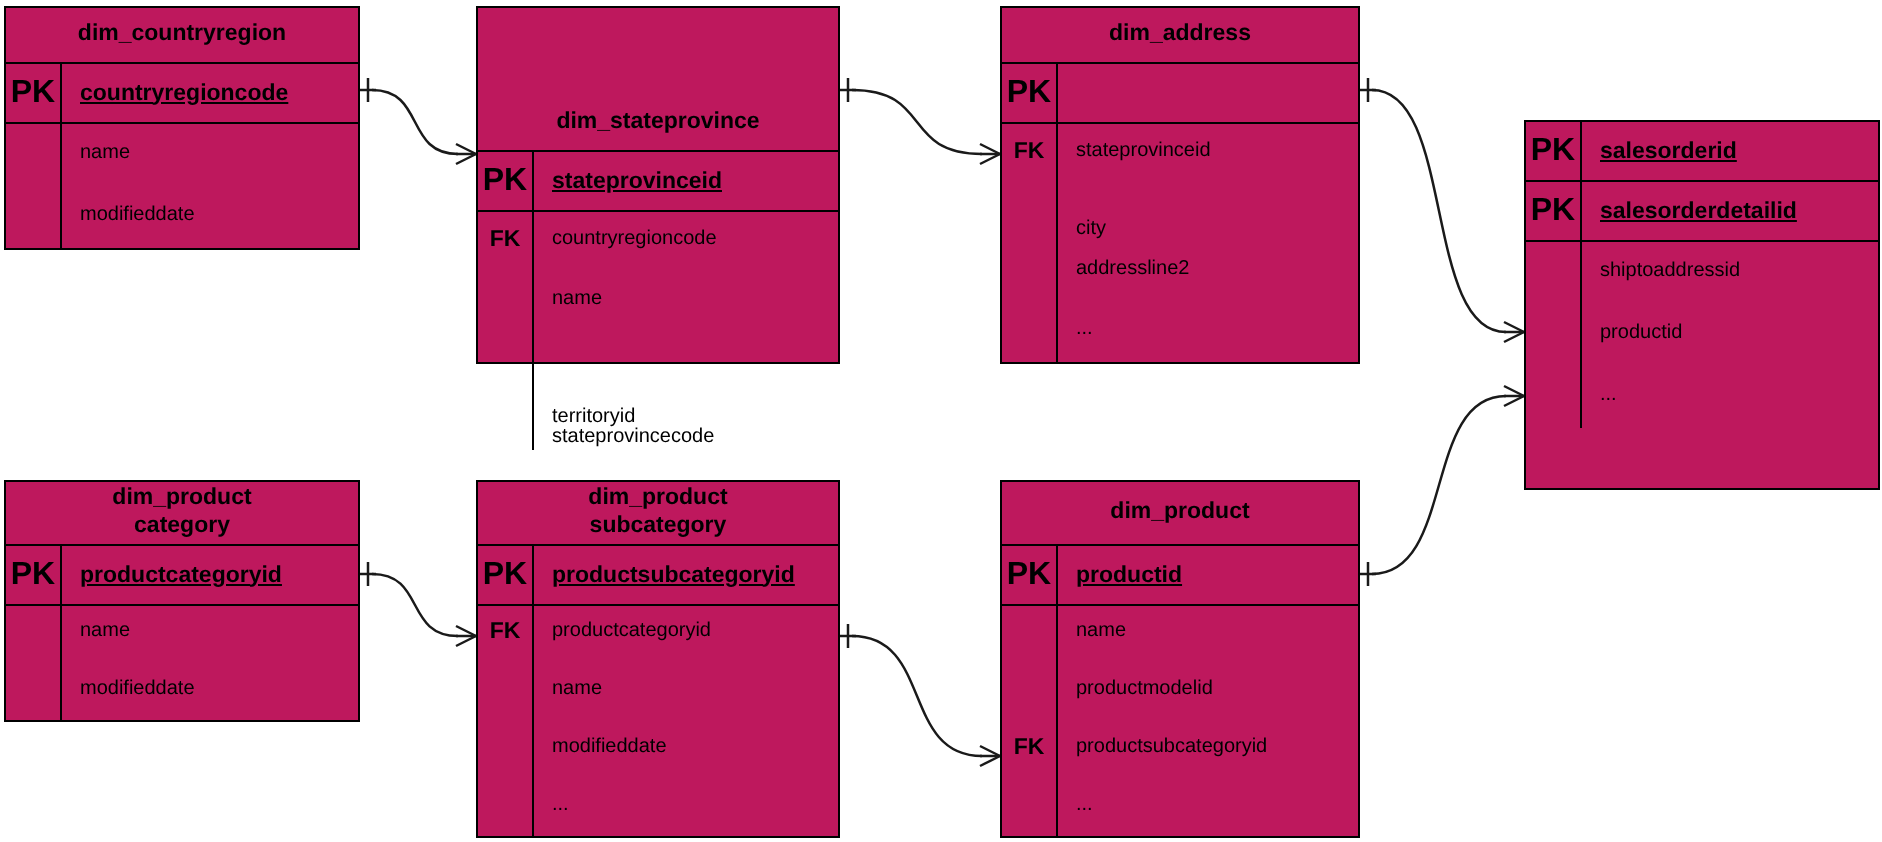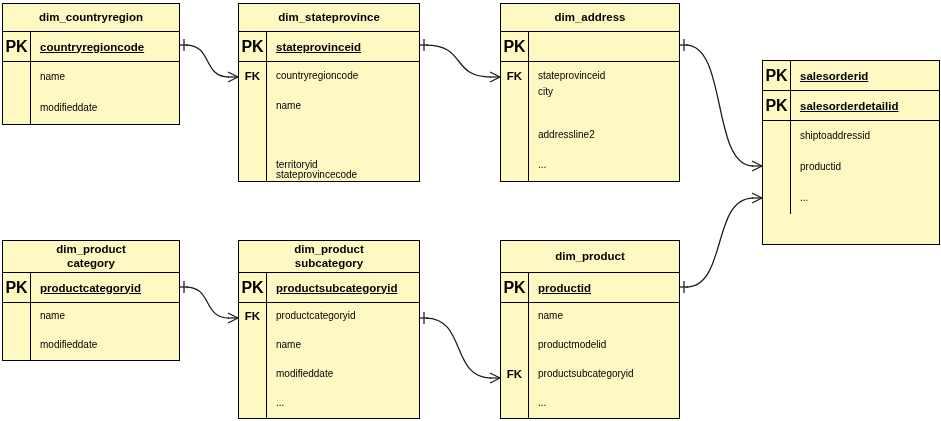--- a/index.html
+++ b/index.html
@@ -28,21 +28,21 @@
     top: 0;
     width: 941px;
     height: 421px;
     overflow: visible;
     pointer-events: none;
   }
   .entity {
     position: absolute;
     box-sizing: border-box;
     border: 1.3px solid #000000;
-    background: #fef9c3;
+    background: #be185d;
   }
   .ent-title {
     box-sizing: border-box;
     border-bottom: 1.3px solid #000000;
     text-align: center;
     font-weight: bold;
     font-size: 11.5px;
     line-height: 13.5px;
     display: flex;
     align-items: center;
@@ -181,21 +181,21 @@
         </div>
         <div class="body-block" style="height: 62px;">
           <div class="body-keycol"></div>
           <div class="body-attrcol">
             <div class="attr" style="top: 8.5px;">name</div>
             <div class="attr" style="top: 39.5px;">modifieddate</div>
           </div>
         </div>
       </div>
       <div class="entity" style="left: 238px; top: 3px; width: 182px; height: 179px;">
-        <div class="ent-title" style="height: 28px;">
+        <div class="ent-title" style="height: 28px; margin-top: 44px;">
           <span class="tline">dim_stateprovince</span>
         </div>
         <div class="row sep" style="height: 30px;">
           <div class="keycell">PK</div>
           <div class="attrcell pk">stateprovinceid</div>
         </div>
         <div class="body-block" style="height: 119px;">
           <div class="body-keycol">
             <div class="fklabel" style="top: 7.875px;">FK</div>
           </div>
@@ -213,21 +213,21 @@
         </div>
         <div class="row sep" style="height: 30px;">
           <div class="keycell">PK</div>
         </div>
         <div class="body-block" style="height: 119px;">
           <div class="body-keycol">
             <div class="fklabel" style="top: 7.875px;">FK</div>
           </div>
           <div class="body-attrcol">
             <div class="attr" style="top: 7.875px;">stateprovinceid</div>
-            <div class="attr" style="top: 24px;">city</div>
+            <div class="attr" style="top: 47px;">city</div>
             <div class="attr" style="top: 67.375px;">addressline2</div>
             <div class="attr" style="top: 97.125px;">...</div>
           </div>
         </div>
       </div>
       <div class="entity" style="left: 762px; top: 60px; width: 178px; height: 185px;">
         <div class="row sep" style="height: 30px;">
           <div class="keycell">PK</div>
           <div class="attrcell pk">salesorderid</div>
         </div>

